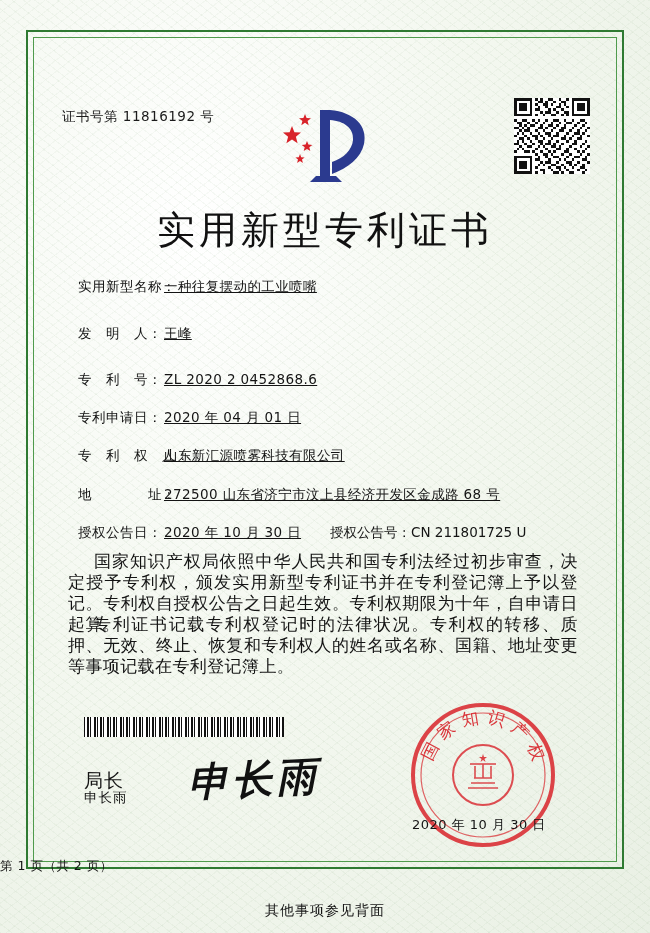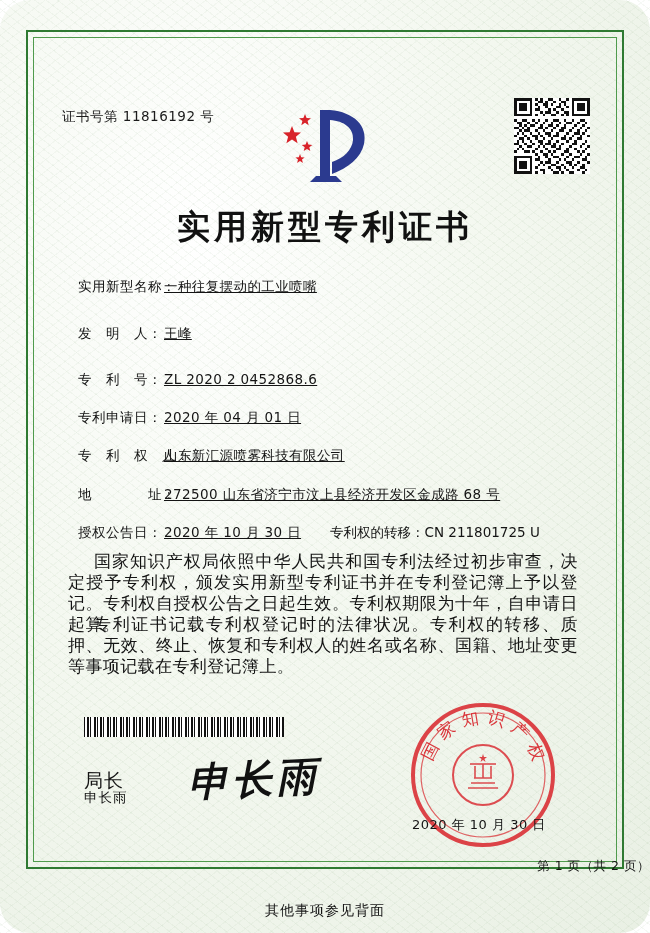--- a/index.html
+++ b/index.html
@@ -13,21 +13,20 @@
     font-family: "DejaVu Sans", "Liberation Sans", sans-serif;
     overflow: hidden;
   }
   #certificate {
     position: relative;
     width: 650px;
     height: 933px;
     background:
       radial-gradient(ellipse at 30% 25%, #ffffff 0%, #f4f8f0 45%, #e9f0e4 100%);
     box-sizing: border-box;
-    border-radius: 30px;
   }
   
   #texture {
     position: absolute;
     inset: 0;
     background-image:
       repeating-linear-gradient(38deg, rgba(120,160,110,0.07) 0px, rgba(120,160,110,0.07) 1px, transparent 1px, transparent 7px),
       repeating-linear-gradient(-38deg, rgba(120,160,110,0.06) 0px, rgba(120,160,110,0.06) 1px, transparent 1px, transparent 9px);
     pointer-events: none;
   }
@@ -61,22 +60,22 @@
     left: 276px; top: 96px;
     width: 100px; height: 92px;
   }
 
   
   #title {
     position: absolute;
     left: 0; right: 0; top: 205px;
     text-align: center;
     font-family: "DejaVu Serif", "Liberation Serif", serif;
-    font-weight: bold;
-    font-size: 33px;
+    font-weight: normal;
+    font-size: 38px;
     letter-spacing: 4px;
     color: #111;
   }
 
   
   .field {
     position: absolute;
     left: 78px;
     font-size: 13.5px;
     color: #141414;
@@ -164,21 +163,21 @@
     left: 412px; top: 816px;
     font-size: 13px;
     color: #141414;
     letter-spacing: 0.5px;
   }
 
   
   #page-num {
     position: absolute;
     left: 0; right: 0; top: 858px;
-    text-align: right;
+    text-align: left;
     font-size: 12.5px;
     color: #141414;
     letter-spacing: 0.5px;
   }
   #back-note {
     position: absolute;
     left: 0; right: 0; top: 902px;
     text-align: center;
     font-size: 14px;
     color: #141414;
@@ -450,21 +449,21 @@
   <div class="field" style="top:447px">
     <span class="lab">专　利　权　人：</span><span class="val">山东新汇源喷雾科技有限公司</span>
   </div>
   <div class="field" style="top:486px">
     <span class="lab">地　　　　址：</span><span class="val">272500 山东省济宁市汶上县经济开发区金成路 68 号</span>
   </div>
   <div class="field" style="top:524px">
     <span class="lab">授权公告日：</span><span class="val">2020 年 10 月 30 日</span>
   </div>
   <div class="sub-field" style="top:524px">
-    <span>专利权的转移：</span><span>CN 211801725 U</span>
+    <span>授权公告号：</span><span>CN 211801725 U</span>
   </div>
 
   <div class="para" style="top:551px">国家知识产权局依照中华人民共和国专利法经过初步审查，决定授予专利权，颁发实用新型专利证书并在专利登记簿上予以登记。专利权自授权公告之日起生效。专利权期限为十年，自申请日起算。</div>
   <div class="para" style="top:614px">专利证书记载专利权登记时的法律状况。专利权的转移、质押、无效、终止、恢复和专利权人的姓名或名称、国籍、地址变更等事项记载在专利登记簿上。</div>
 
   <div id="barcode"></div>
 
   <div id="dept-label">局长</div>
   <div id="dept-name">申长雨</div>
   <div id="signature">申长雨</div>

